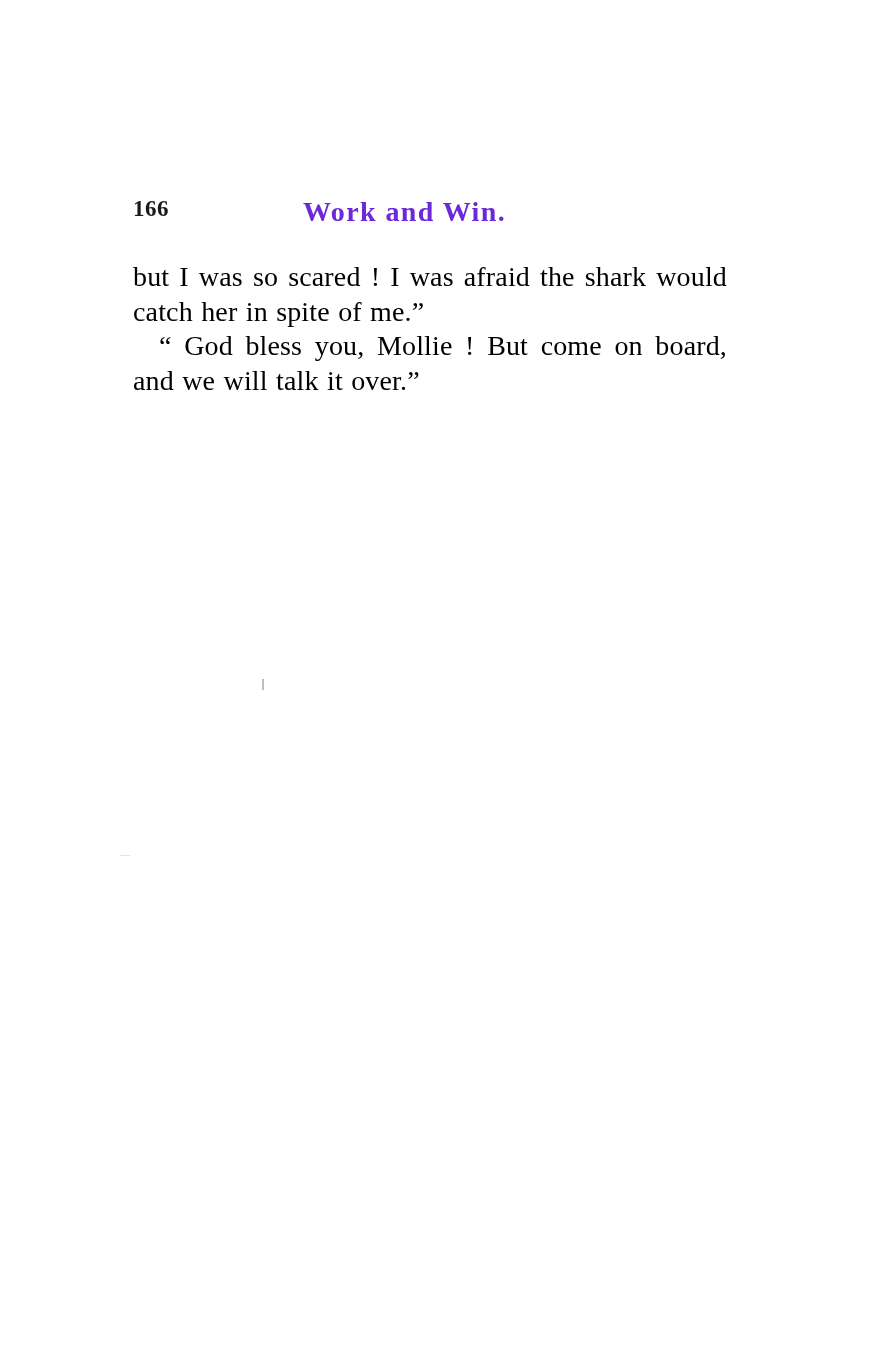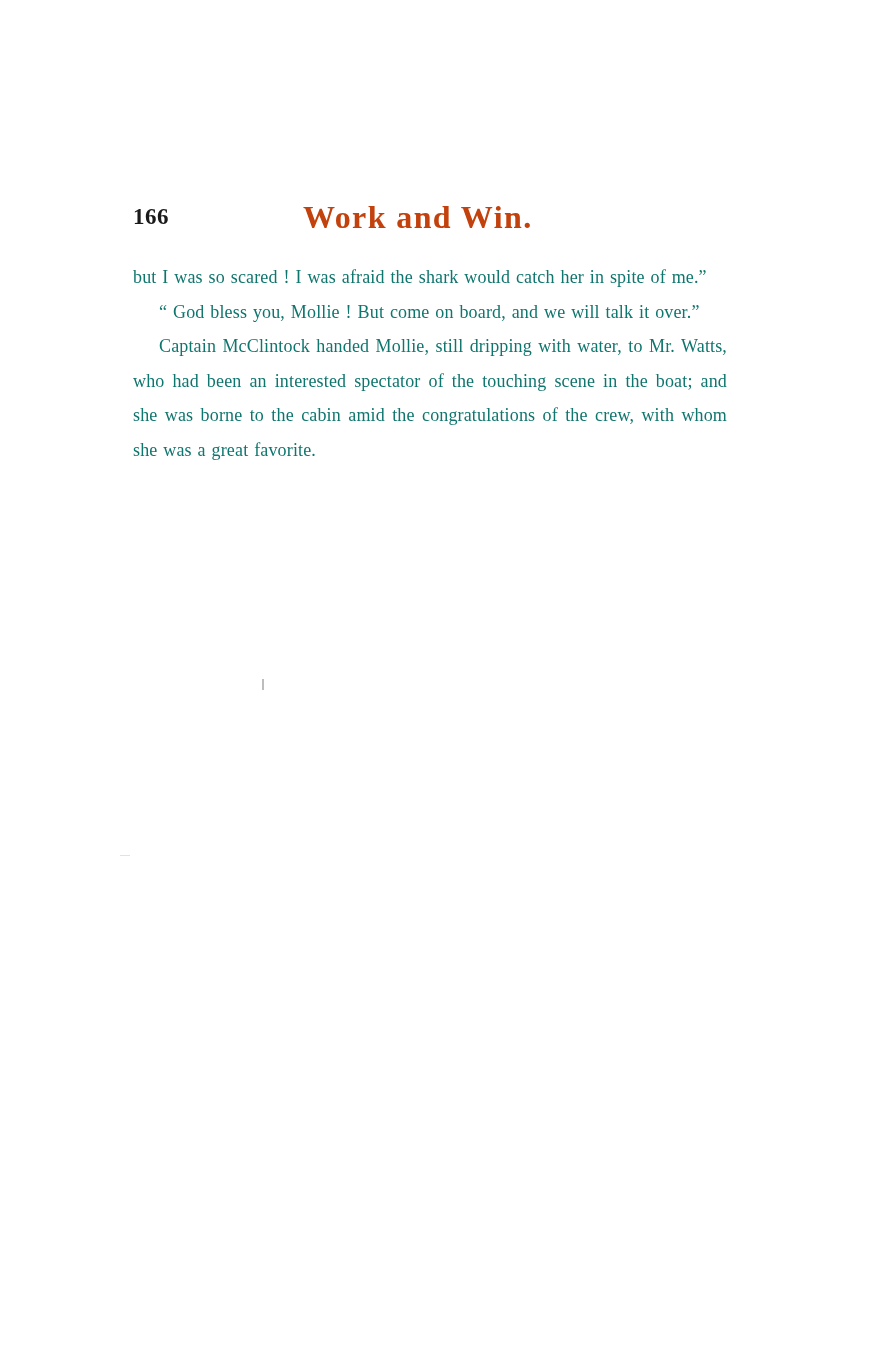--- a/index.html
+++ b/index.html
@@ -27,49 +27,49 @@
 
   .text-block {
     position: absolute;
     left: 133px;
     top: 196px;
     width: 594px;
   }
 
   .running-head {
     display: flex;
-    align-items: center;
+    align-items: flex-start;
     height: 42px;
     margin-bottom: 22px;
   }
 
   .folio {
     font-family: "Liberation Serif", serif;
     font-size: 23px;
     font-weight: 700;
     letter-spacing: 0.5px;
     width: 170px;
     color: #1a1a1a;
   }
 
   .head-title {
     font-family: "Liberation Serif", serif;
-    font-size: 32px;
+    font-size: 28px;
     font-weight: 700;
     letter-spacing: 1.4px;
-    color: #c2410c;
+    color: #6d28d9;
     white-space: pre;
   }
 
   p.body-par {
     margin: 0;
     font-family: "Liberation Serif", serif;
-    font-size: 18px;
+    font-size: 28px;
     line-height: 34.5px;
-    color: #0f766e;
+    color: #000000;
     text-align: justify;
     text-justify: inter-word;
     letter-spacing: 0.15px;
     word-spacing: 1.2px;
   }
 
   p.indent {
     text-indent: 26px;
   }
 
@@ -110,20 +110,19 @@
 
     <div class="running-head">
       <div class="folio">166</div>
       <div class="head-title">Work and Win.</div>
     </div>
 
     <p class="body-par no-stretch">but I was so scared !  I was afraid the shark would catch her in spite of me.”</p>
 
     <p class="body-par indent no-stretch">“ God bless you, Mollie !  But come on board, and we will talk it over.”</p>
 
-    <p class="body-par indent no-stretch">Captain McClintock handed Mollie, still dripping with water, to Mr. Watts, who had been an interested spectator of the touching scene in the boat; and she was borne to the cabin amid the congratulations of the crew, with whom she was a great favorite.</p>
 
   </div>
 
   <div class="speck"></div>
   <div class="speck2"></div>
 
 </div>
 
 </body></html>

